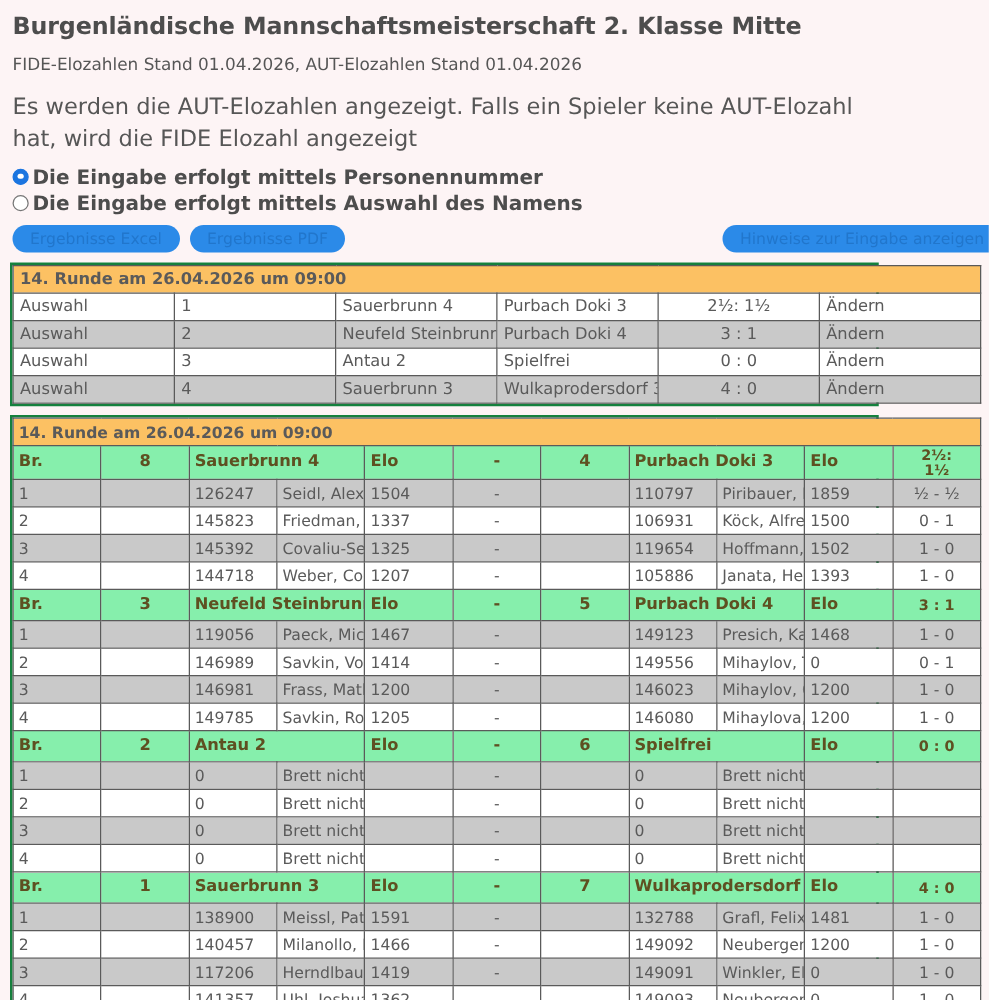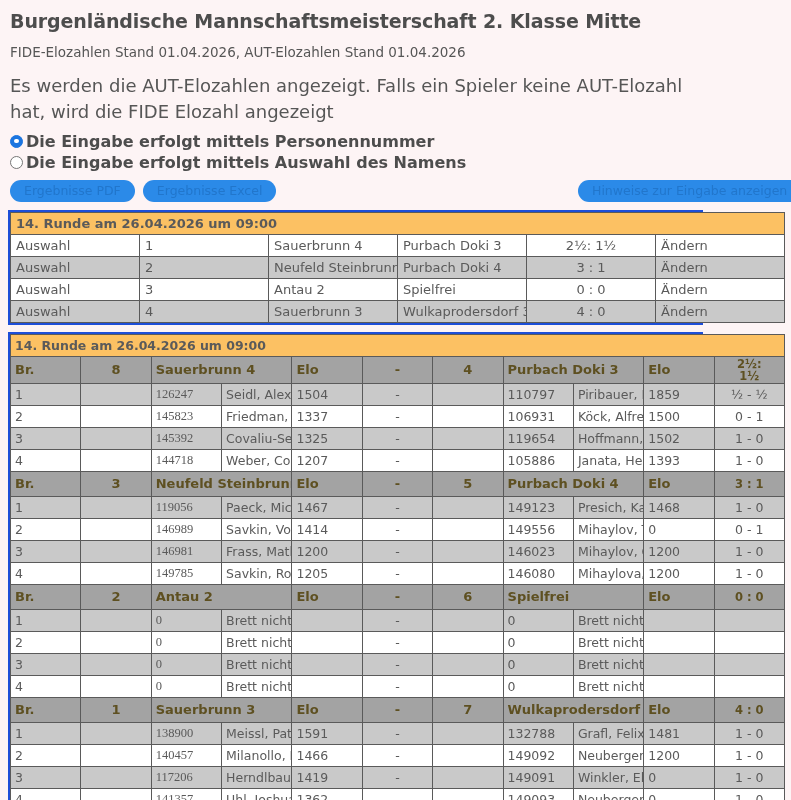--- a/index.html
+++ b/index.html
@@ -122,21 +122,21 @@
     box-sizing: border-box;
   }
 
   
   table {
     border-collapse: collapse;
     width: 775px;
     table-layout: fixed;
   }
   .outer-box {
-    border: 2px solid #1d4ed8;
+    border: 2px solid #15803d;
     margin-bottom: 7px;
     background: #fff;
   }
   .round-head td {
     background: #fcc163;
     color: #6b5a2c;
     font-size: 19px;
     font-weight: bold;
     padding: 4px 6px 5px 8px;
     border: none;
@@ -169,35 +169,35 @@
     font-size: 12.5px;
     color: #5a5a5a;
     padding: 1px 4px;
     height: 19px;
     overflow: hidden;
     white-space: nowrap;
   }
   .det-table tr.alt td { background: #c9c9c9; }
   .det-table tr.norm td { background: #ffffff; }
   .det-table tr.mhead td {
-    background: #a3a3a3;
+    background: #86efac;
     color: #5e5021;
     font-weight: bold;
     font-size: 13px;
     height: 22px;
   }
   .det-table tr.mhead td.two-line {
     font-size: 11.5px;
     line-height: 1.05;
     white-space: normal;
     padding: 1px 12px;
   }
   .d-br    { width: 30px; }
   .d-tnum  { width: 22px; }
-  .d-id    { width: 68px; font-family: Liberation Serif, serif; }
+  .d-id    { width: 68px; }
   .d-name  { width: 196px; }
   .d-elo   { width: 44px; }
   .d-dash  { width: 17px; }
   .d-tnum2 { width: 17px; }
   .d-id2   { width: 68px; }
   .d-name2 { width: 196px; }
   .d-elo2  { width: 44px; }
   .d-res   { width: 71px; text-align: center; }
   .ctr { text-align: center; }
 </style>
@@ -213,22 +213,22 @@
   <div class="radio-row">
     <span class="radio checked"></span>
     <span class="radio-label">Die Eingabe erfolgt mittels Personennummer</span>
   </div>
   <div class="radio-row">
     <span class="radio"></span>
     <span class="radio-label">Die Eingabe erfolgt mittels Auswahl des Namens</span>
   </div>
 
   <div class="btn-row">
+    <button class="btn">Ergebnisse Excel</button>
     <button class="btn">Ergebnisse PDF</button>
-    <button class="btn">Ergebnisse Excel</button>
     <button class="btn-right">Hinweise zur Eingabe anzeigen</button>
   </div>
 
   <div class="outer-box">
     <table class="pair-table">
       <tbody>
         <tr class="round-head">
           <td colspan="6">14. Runde am 26.04.2026 um 09:00</td>
         </tr>
       </tbody>

